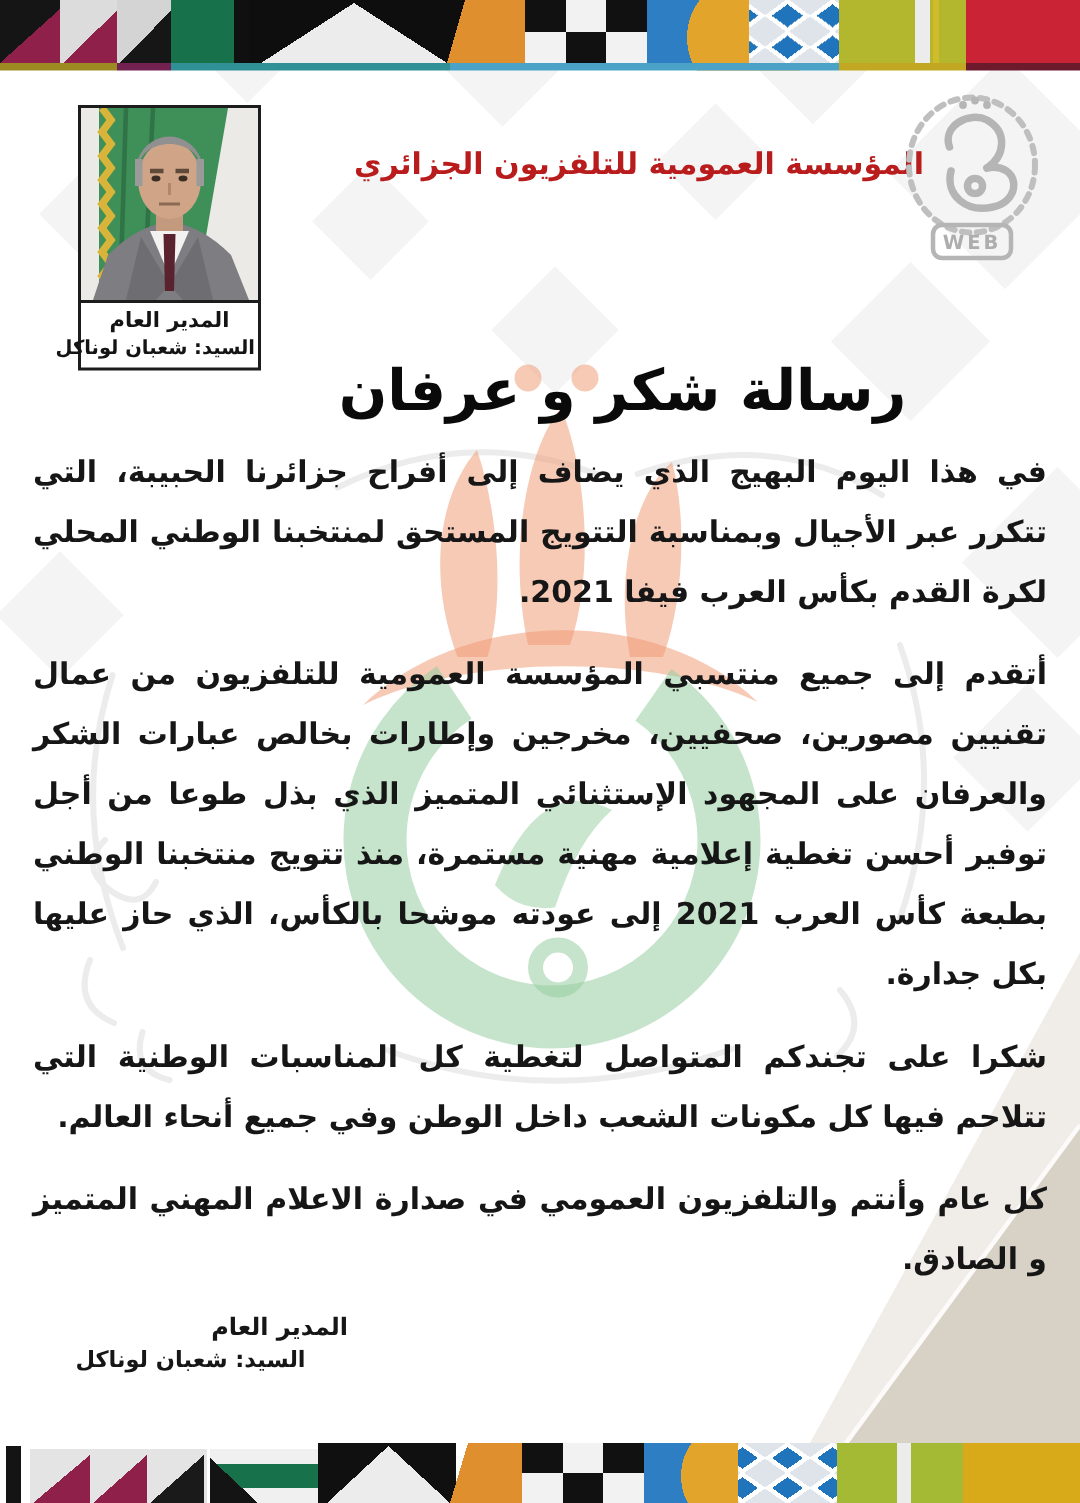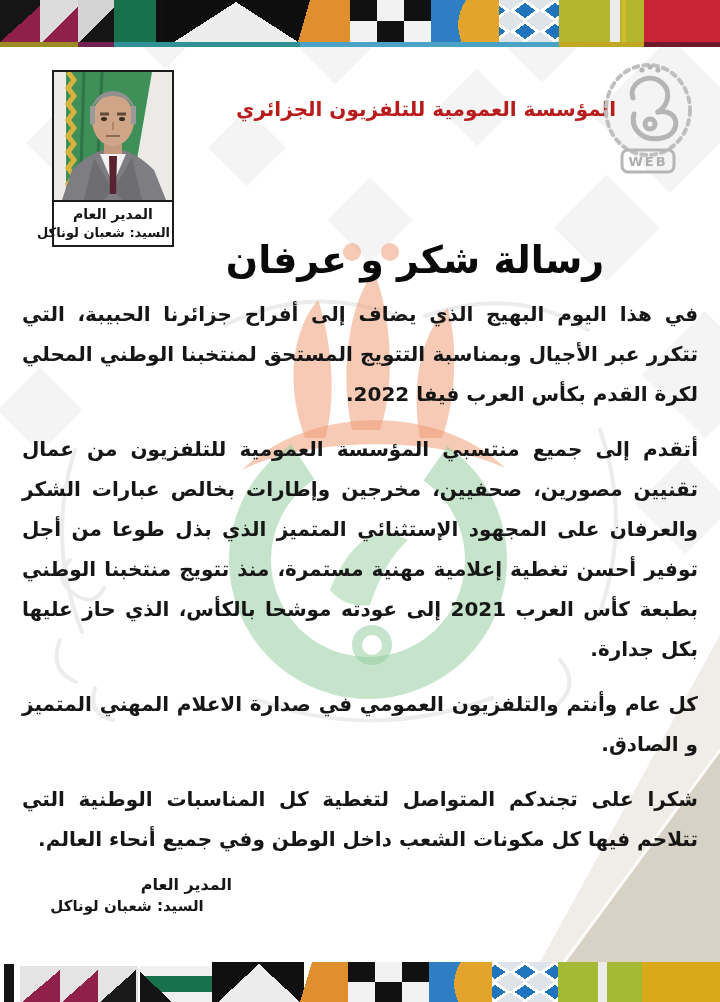--- a/index.html
+++ b/index.html
@@ -189,24 +189,24 @@
     </svg>
     <div class="photo-caption">
       <div class="cap-l1">المدير العام</div>
       <div class="cap-l2">السيد: شعبان لوناكل</div>
     </div>
   </div>
 
   <div class="main-title">رسالة شكر و عرفان</div>
 
   <div class="body-text">
-    <p>في هذا اليوم البهيج الذي يضاف إلى أفراح جزائرنا الحبيبة، التي تتكرر عبر الأجيال وبمناسبة التتويج المستحق لمنتخبنا الوطني المحلي لكرة القدم بكأس العرب فيفا 2022.</p>
+    <p>في هذا اليوم البهيج الذي يضاف إلى أفراح جزائرنا الحبيبة، التي تتكرر عبر الأجيال وبمناسبة التتويج المستحق لمنتخبنا الوطني المحلي لكرة القدم بكأس العرب فيفا 2021.</p>
     <p>أتقدم إلى جميع منتسبي المؤسسة العمومية للتلفزيون من عمال تقنيين مصورين، صحفيين، مخرجين وإطارات بخالص عبارات الشكر والعرفان على المجهود الإستثنائي المتميز الذي بذل طوعا من أجل توفير أحسن تغطية إعلامية مهنية مستمرة، منذ تتويج منتخبنا الوطني بطبعة كأس العرب 2021 إلى عودته موشحا بالكأس، الذي حاز عليها بكل جدارة.</p>
+    <p>شكرا على تجندكم المتواصل لتغطية كل المناسبات الوطنية التي تتلاحم فيها كل مكونات الشعب داخل الوطن وفي جميع أنحاء العالم.</p>
     <p>كل عام وأنتم والتلفزيون العمومي في صدارة الاعلام المهني المتميز و الصادق.</p>
-    <p>شكرا على تجندكم المتواصل لتغطية كل المناسبات الوطنية التي تتلاحم فيها كل مكونات الشعب داخل الوطن وفي جميع أنحاء العالم.</p>
     <div class="signature">
       <div class="sig-l1">المدير العام</div>
       <div class="sig-l2">السيد: شعبان لوناكل</div>
     </div>
   </div>
 
   <svg class="border-strip bottom-strip" width="720" height="40" shape-rendering="crispEdges">
     <defs>
       <pattern id="latB" width="30" height="20" patternUnits="userSpaceOnUse">
         <rect width="30" height="20" fill="#dfe3ea"></rect>

